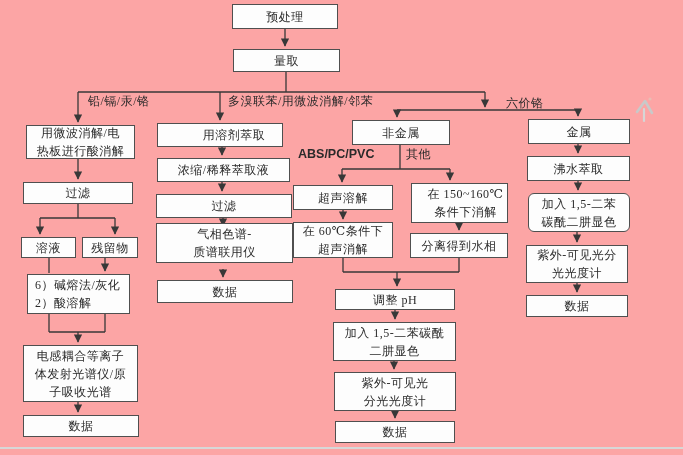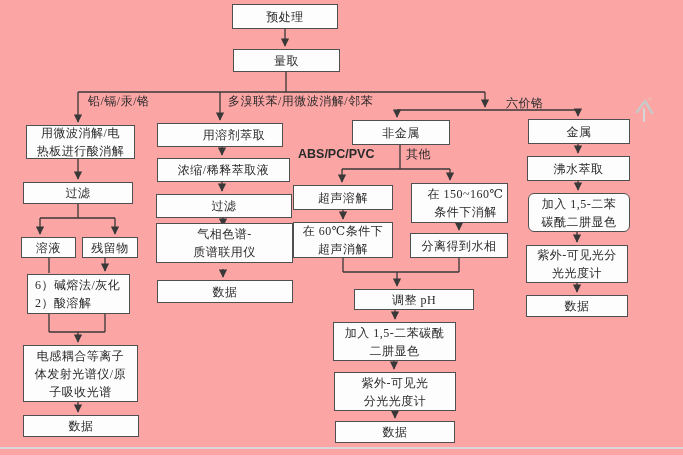--- a/index.html
+++ b/index.html
@@ -142,21 +142,21 @@
       <span>在 60℃条件下
 超声消解</span>
     </div>
   <div class="node" style="left:411px;top:183px;width:97px;height:40px;padding-left:12px;">
       <span>在 150~160℃
 条件下消解</span>
     </div>
   <div class="node" style="left:410px;top:233px;width:98px;height:25px;">
       <span>分离得到水相</span>
     </div>
-  <div class="node" style="left:354px;top:289px;width:120px;height:21px;">
+  <div class="node" style="left:335px;top:289px;width:120px;height:21px;">
       <span>调整 pH</span>
     </div>
   <div class="node" style="left:333px;top:322px;width:123px;height:39px;">
       <span>加入 1,5-二苯碳酰
 二肼显色</span>
     </div>
   <div class="node" style="left:334px;top:372px;width:122px;height:39px;">
       <span>紫外-可见光
 分光光度计</span>
     </div>

